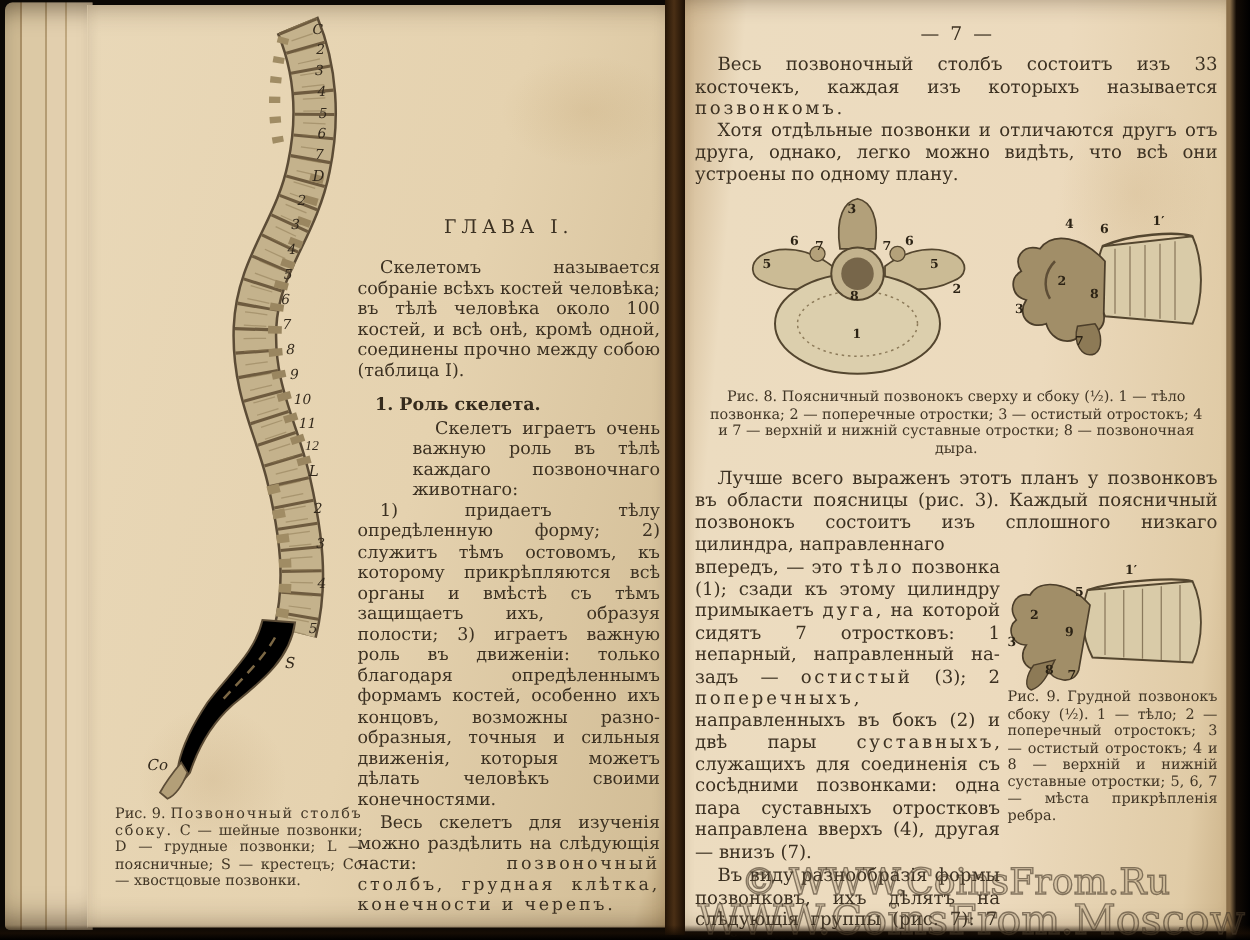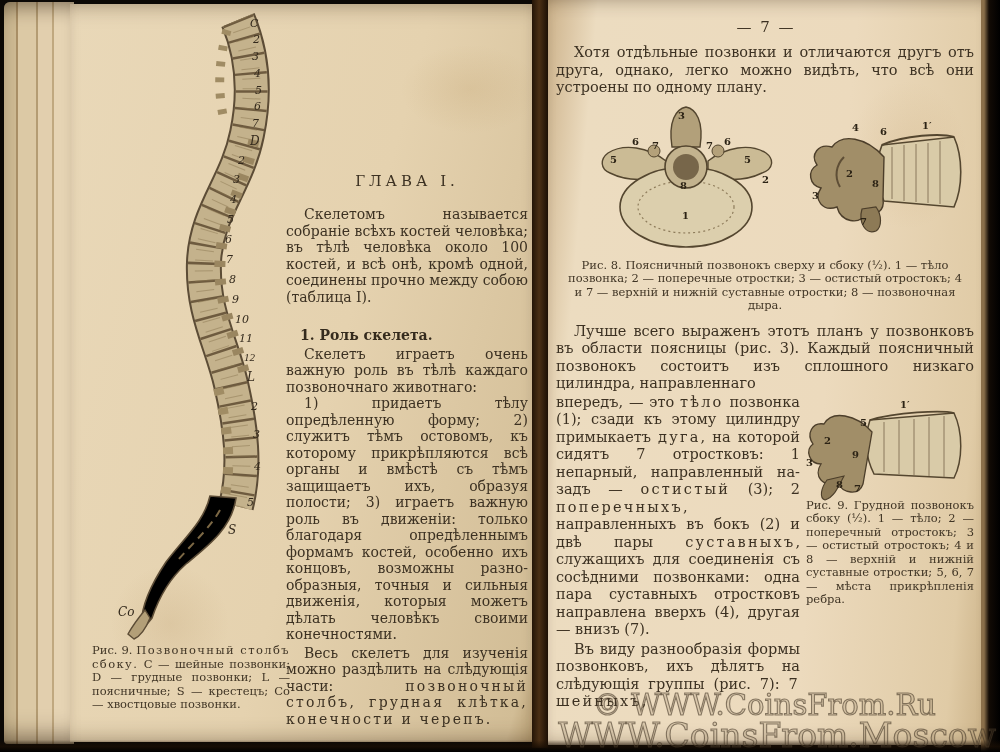--- a/index.html
+++ b/index.html
@@ -132,38 +132,41 @@
 
   <div class="caption" style="position:absolute;left:22px;top:640px;width:198px;">
     <span>Рис. 9.</span>
     <span class="sperr-sm">Позвоночный столбъ сбоку.</span>
     <span>C — шейные позвонки; D — грудные позвонки; L — поясничные; S — крестецъ; Co — хвостцовые позвонки.</span>
   </div>
 
   <div style="position:absolute;left:216px;top:168px;width:242px;">
     <div class="chapter">ГЛАВА I.</div>
     <p class="para indent" style="margin-top:16px;">Скелетомъ называется собраніе всѣхъ костей человѣка; въ тѣлѣ чело­вѣка около 100 костей, и всѣ онѣ, кромѣ одной, соединены прочно между собою (таблица I).</p>
-    <p class="para subhead" style="margin-top:22px;text-indent:14px;text-align:left;">1. Роль скелета.</p>
-    <p class="para indent" style="margin-top:2px;">Скелетъ играетъ очень важную роль въ тѣлѣ каждаго позвоночнаго животнаго:</p>
+    <p class="para subhead" style="margin-top:11px;text-indent:14px;text-align:left;">1. Роль скелета.</p>
+    <p class="para indent" style="margin-top:2px;margin-left:44px;">Скелетъ играетъ очень важную роль въ тѣлѣ каждаго позвоночнаго животнаго:</p>
     <p class="para indent">1) придаетъ тѣлу опредѣленную форму; 2) служитъ тѣмъ остовомъ, къ которому прикрѣпляются всѣ ор­ганы и вмѣстѣ съ тѣмъ защищаетъ ихъ, образуя полости; 3) играетъ важную роль въ движеніи: только благодаря опредѣленнымъ формамъ костей, осо­бенно ихъ концовъ, возможны разно­образныя, точныя и сильныя движенія, которыя можетъ дѣлать человѣкъ сво­ими конечностями.</p>
     <p class="para indent" style="margin-top:2px;">
       <span>Весь скелетъ для изученія можно раздѣлить на слѣдующія части: </span><span class="sperr">позвоночный столбъ, грудная клѣтка, конечности и черепъ.</span>
     </p>
 
   </div>
 </div>
 
 <div class="gutter"></div>
 
 <div class="right-page">
   <div class="stain" style="left:300px;top:80px;width:120px;height:150px;background:radial-gradient(rgba(175,135,75,.13),transparent 70%);"></div>
 
   <div class="pagenum" style="position:absolute;left:0;top:18px;width:100%;">— 7 —</div>
 
   <div style="position:absolute;left:8px;top:44px;width:418px;">
+    <p class="para rp-para indent">
+      <span>Весь позвоночный столбъ состоитъ изъ 33 косточекъ, каждая изъ которыхъ называется </span><span class="sperr">позвонкомъ</span><span>.</span>
+    </p>
     <p class="para rp-para indent">Хотя отдѣльные позвонки и отличаются другъ отъ друга, однако, легко можно видѣть, что всѣ они устроены по одному плану.</p>
 
     <div style="position:relative;height:152px;margin-top:6px;">
 
       <div class="fig-wrap" style="left:42px;top:0;width:180px;height:150px;">
         <svg width="180" height="150" viewBox="0 0 180 150">
           <path d="M74,44 C70,18 78,6 88,4 C98,6 106,18 102,44 Z" fill="#b2a07a" stroke="#54462f" stroke-width="1.4"></path>
           <path d="M68,58 C50,44 26,40 10,50 C2,56 2,66 12,70 C32,80 54,76 68,74 Z" fill="#cbbb95" stroke="#54462f" stroke-width="1.4"></path>
           <path d="M110,58 C128,44 152,40 168,50 C176,56 176,66 164,70 C144,80 122,76 110,74 Z" fill="#cbbb95" stroke="#54462f" stroke-width="1.4"></path>
           <ellipse cx="88" cy="104" rx="66" ry="40" fill="#dccfad" stroke="#54462f" stroke-width="1.6"></ellipse>

